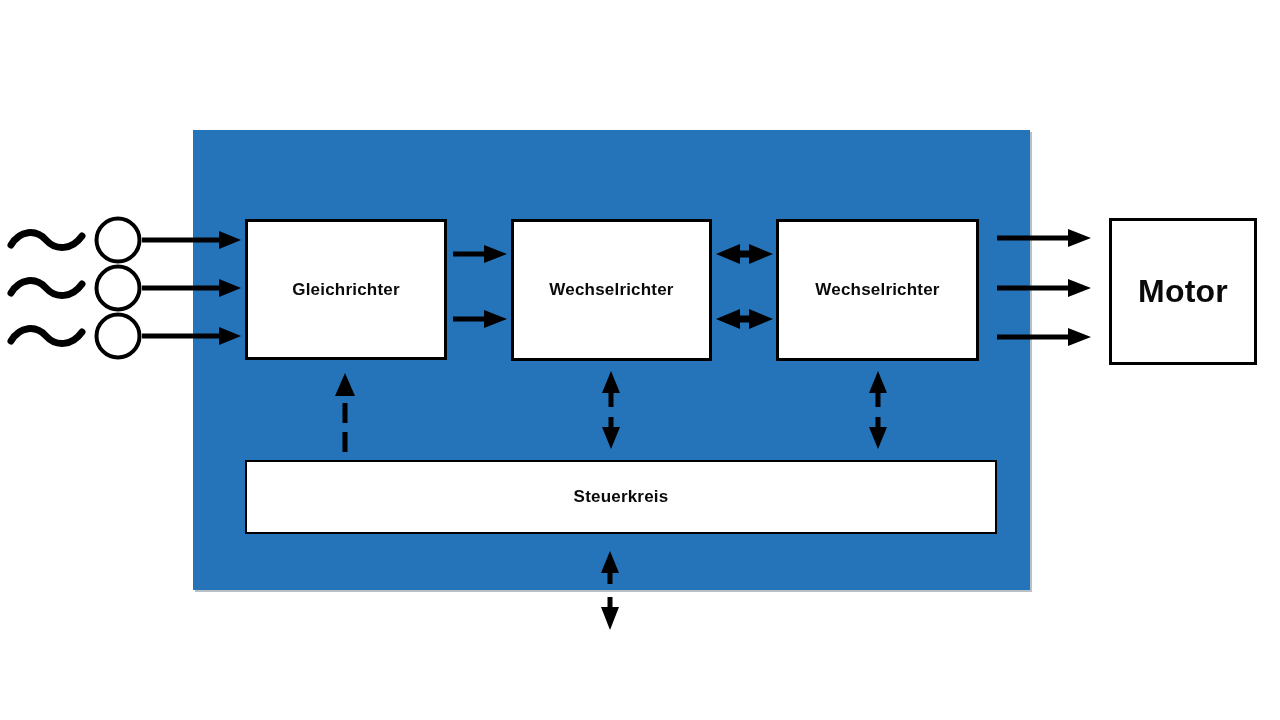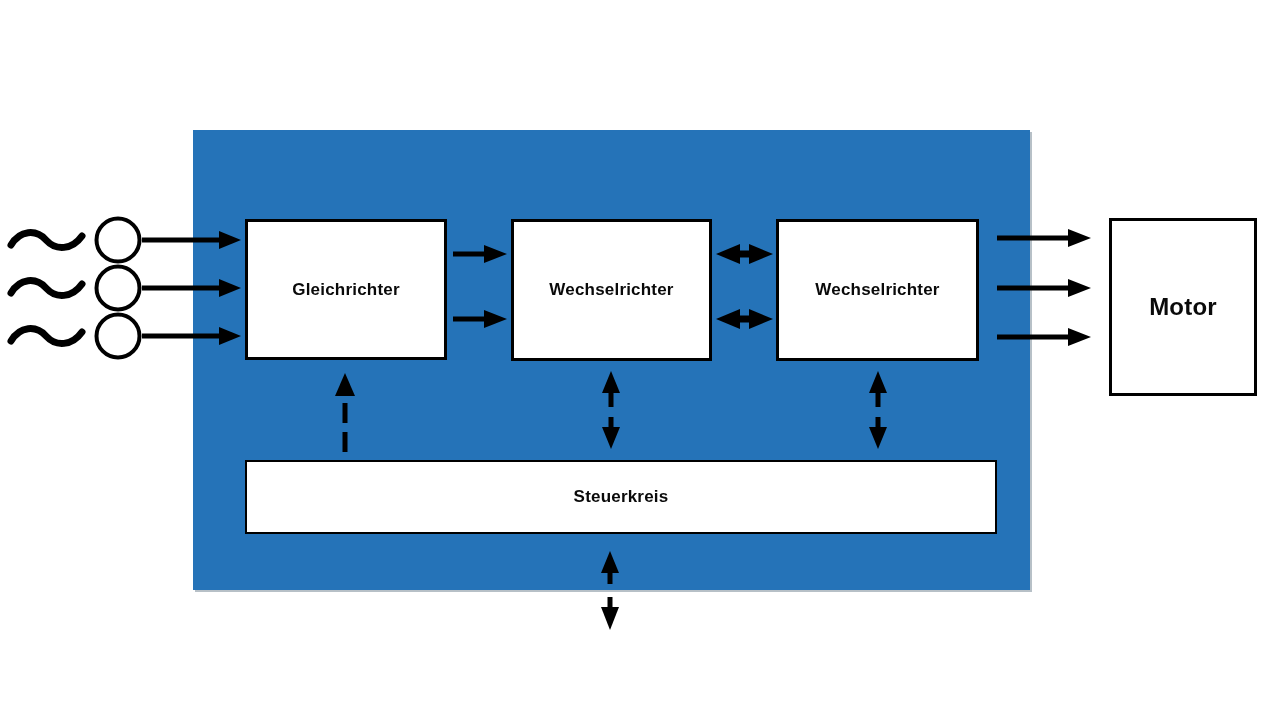--- a/index.html
+++ b/index.html
@@ -16,21 +16,21 @@
   .box {
     position:absolute; z-index:3; box-sizing:border-box;
     background:#ffffff; border:3px solid #000;
     display:flex; align-items:center; justify-content:center;
     font-weight:700; font-size:17px; color:#0a0a0a; text-align:center;
     letter-spacing:0.2px;
   }
   .box--gleichrichter { left:245px; top:219px; width:202px; height:141px; }
   .box--zwischenkreis { left:511px; top:219px; width:201px; height:142px; }
   .box--wechselrichter{ left:776px; top:219px; width:203px; height:142px; }
-  .box--motor         { left:1109px; top:218px; width:148px; height:178px; font-size:24px; }
+  .box--motor         { left:1109px; top:218px; width:148px; height:147px; font-size:32px; }
   .box--steuerkreis   { left:245px; top:460px; width:752px; height:74px; border-width:2px; }
 </style>
 </head>
 <body>
 
 <div class="canvas">
 
   <div class="panel" style="background: rgb(37, 115, 184);"></div>
 
   <svg class="gfx" width="1280" height="720" viewBox="0 0 1280 720" fill="none" stroke="none">

